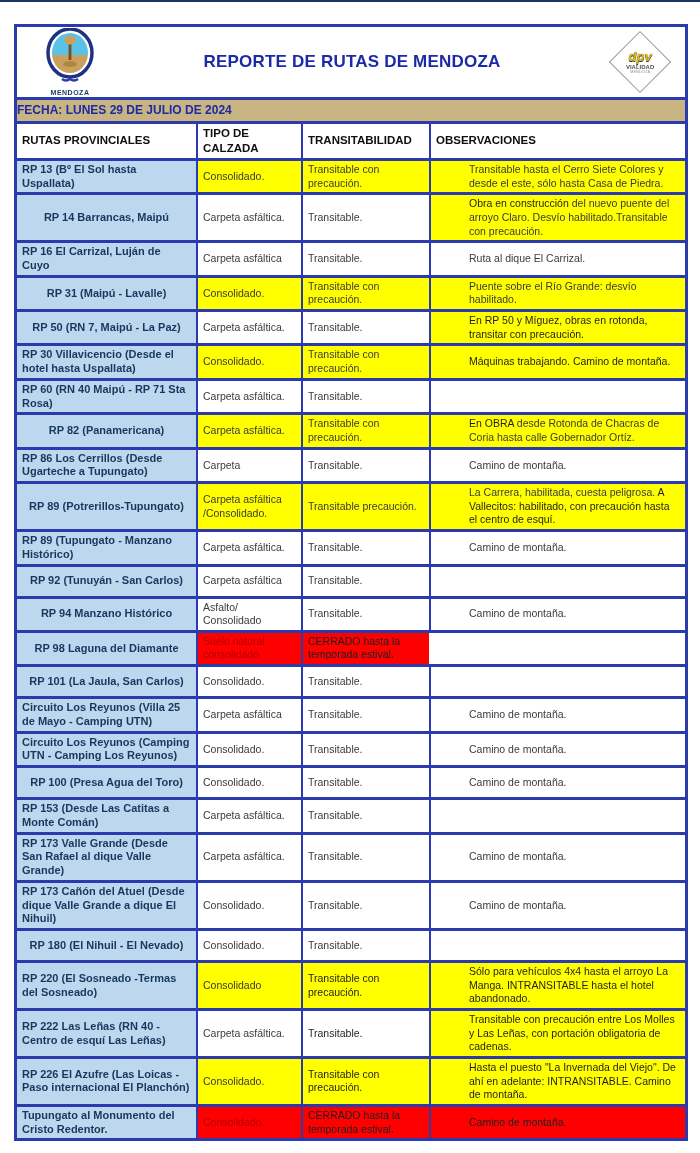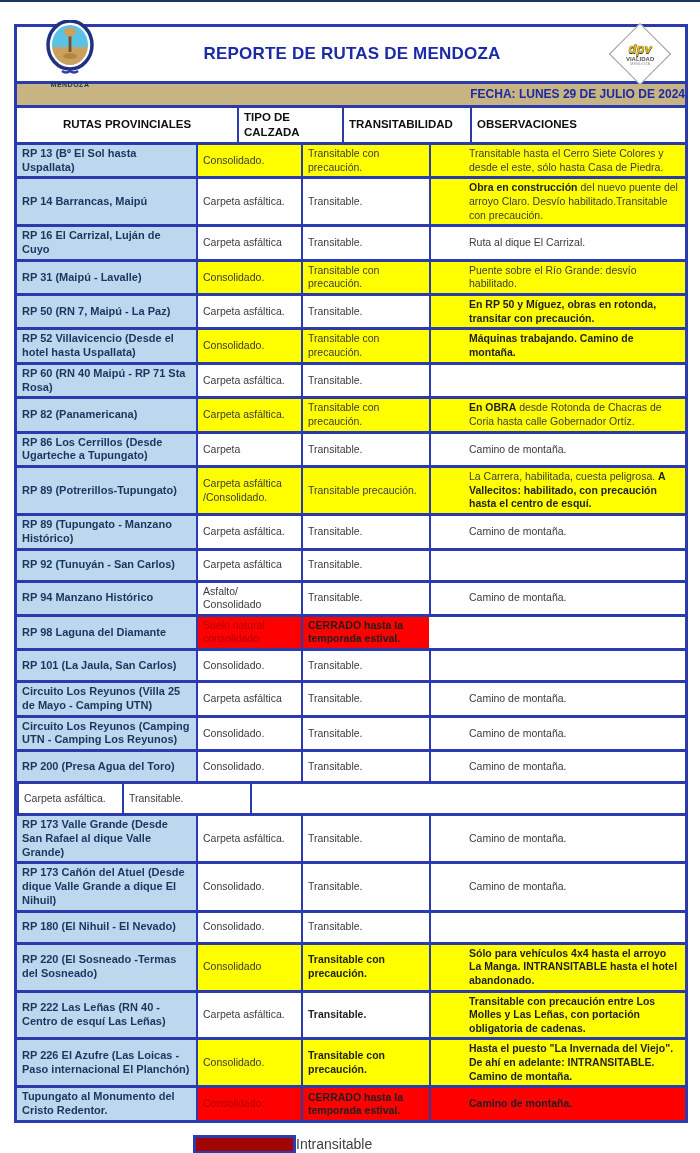--- a/index.html
+++ b/index.html
@@ -16,54 +16,54 @@
     --note-ink:#1F4E79;
     --body-ink:#3B3B3B;
   }
   *{margin:0;padding:0;box-sizing:border-box;}
   html,body{width:700px;height:1153px;background:#fff;overflow:hidden;
     font-family:"Liberation Sans","DejaVu Sans",sans-serif;}
   .topline{height:2px;width:100%;background:#17375E;}
   .doc{margin:22px 12px 0 14px;border:3px solid var(--border-blue);background:#fff;}
 
   
-  .header-band{height:54px;display:flex;align-items:center;}
+  .header-band{height:70px;display:flex;align-items:center;}
   .mendoza-logo{margin-left:22px;width:62px;text-align:center;flex:0 0 auto;}
   .mendoza-logo .org{font-size:7px;font-weight:700;color:#17375E;letter-spacing:.5px;margin-top:1px;}
   .report-title{flex:1;text-align:center;font-size:17px;font-weight:700;color:var(--accent-blue);letter-spacing:.2px;}
   .vialidad-wrap{flex:0 0 auto;width:74px;height:62px;margin-right:8px;display:flex;align-items:center;justify-content:center;}
   .vialidad{width:44px;height:44px;border:1.5px solid #9a9a9a;background:#fff;transform:rotate(45deg);
     display:flex;align-items:center;justify-content:center;}
   .vialidad-inner{transform:rotate(-45deg);text-align:center;line-height:1.05;}
   .dpv{font-size:13px;font-style:italic;font-weight:700;color:#E8B902;
     text-shadow:0 0 1px #17375E, 0 1px 0 #17375E;}
   .vial-name{font-size:6px;font-weight:700;color:#555;}
   .vial-sub{font-size:4px;color:#999;}
 
   
   .date-band{border-top:3px solid var(--border-blue);background:var(--date-bar-bg);
-    color:var(--accent-blue);font-weight:700;font-size:12px;text-align:right;padding:3px 0 4px;}
+    color:var(--accent-blue);font-weight:700;font-size:12px;text-align:left;padding:3px 0 4px;}
 
   
   .row{display:flex;border-top:3px solid var(--border-blue);min-height:32px;}
   .cell{padding:2px 5px;display:flex;align-items:center;font-size:10.5px;color:var(--body-ink);line-height:1.3;}
   .c1{flex:0 0 179px;}
   .c2{flex:0 0 105px;border-left:2px solid var(--border-blue);}
   .c3{flex:0 0 128px;border-left:2px solid var(--border-blue);}
   .c4{flex:1 1 auto;border-left:2px solid var(--border-blue);}
   .head .cell{font-size:11.5px;font-weight:700;color:#0f0f0f;background:#fff;min-height:21px;}
-  .head{min-height:21px;padding-left:41px;}
-  .cell-route{background:var(--label-bg);font-weight:700;color:var(--label-ink);font-size:11px;line-height:1.25;}
+  .head{min-height:21px;}
+  .cell-route{background:var(--label-bg);font-weight:700;color:var(--label-ink);font-size:11px;line-height:1.25;justify-content:center;}
   .bg-white{background:#fff;}
   .bg-yellow{background:var(--cell-yellow);}
   .bg-red{background:var(--cell-red);}
   .cell-calzada.bg-red{color:var(--red-calzada-ink);}
   .cell-transit.bg-red{color:var(--red-transit-ink);font-weight:700;justify-content:center;}
   .cell-obs.bg-red{color:#1F1F1F;}
-  .bold{font-weight:700;color:#1F1F1F;}
+  .bold{font-weight:400;color:#1F1F1F;}
   .obs-text{width:100%;margin-left:33px;}
 
   
   .legend{margin:12px 0 0 193px;display:flex;flex-direction:column;}
   .legend-row{display:flex;align-items:center;height:19px;}
   .swatch{width:103px;height:19px;border:3px solid var(--border-blue);flex:0 0 auto;}
   .legend-label{font-size:14px;color:#3F3F3F;font-weight:400;}
 </style>
 </head>
 <body>
@@ -184,21 +184,21 @@
     <div class="cell c3 cell-transit bg-white">
       <span>Transitable.</span>
     </div>
     <div class="cell c4 cell-obs bg-yellow">
       <div class="obs-text"><span class="bold">En RP 50 y Míguez, obras en rotonda, transitar con precaución.</span></div>
     </div>
   </div>
 
   <div class="row">
     <div class="cell c1 cell-route">
-      <span>RP 52 Villavicencio (Desde el hotel hasta Uspallata)</span>
+      <span>RP 30 Villavicencio (Desde el hotel hasta Uspallata)</span>
     </div>
     <div class="cell c2 cell-calzada bg-yellow">
       <span>Consolidado.</span>
     </div>
     <div class="cell c3 cell-transit bg-yellow">
       <span>Transitable con precaución.</span>
     </div>
     <div class="cell c4 cell-obs bg-yellow">
       <div class="obs-text"><span class="bold">Máquinas trabajando. Camino de montaña.</span></div>
     </div>
@@ -361,34 +361,37 @@
     <div class="cell c3 cell-transit bg-white">
       <span>Transitable.</span>
     </div>
     <div class="cell c4 cell-obs bg-white">
       <div class="obs-text"><span>Camino de montaña.</span></div>
     </div>
   </div>
 
   <div class="row">
     <div class="cell c1 cell-route">
-      <span>RP 200 (Presa Agua del Toro)</span>
-    </div>
-    <div class="cell c2 cell-calzada bg-white">
-      <span>Consolidado.</span>
-    </div>
-    <div class="cell c3 cell-transit bg-white">
-      <span>Transitable.</span>
-    </div>
-    <div class="cell c4 cell-obs bg-white">
-      <div class="obs-text"><span>Camino de montaña.</span></div>
-    </div>
-  </div>
-
-  <div class="row">
+      <span>RP 100 (Presa Agua del Toro)</span>
+    </div>
+    <div class="cell c2 cell-calzada bg-white">
+      <span>Consolidado.</span>
+    </div>
+    <div class="cell c3 cell-transit bg-white">
+      <span>Transitable.</span>
+    </div>
+    <div class="cell c4 cell-obs bg-white">
+      <div class="obs-text"><span>Camino de montaña.</span></div>
+    </div>
+  </div>
+
+  <div class="row">
+    <div class="cell c1 cell-route">
+      <span>RP 153 (Desde Las Catitas a Monte Comán)</span>
+    </div>
     <div class="cell c2 cell-calzada bg-white">
       <span>Carpeta asfáltica.</span>
     </div>
     <div class="cell c3 cell-transit bg-white">
       <span>Transitable.</span>
     </div>
     <div class="cell c4 cell-obs bg-white">
       <div class="obs-text"></div>
     </div>
   </div>

